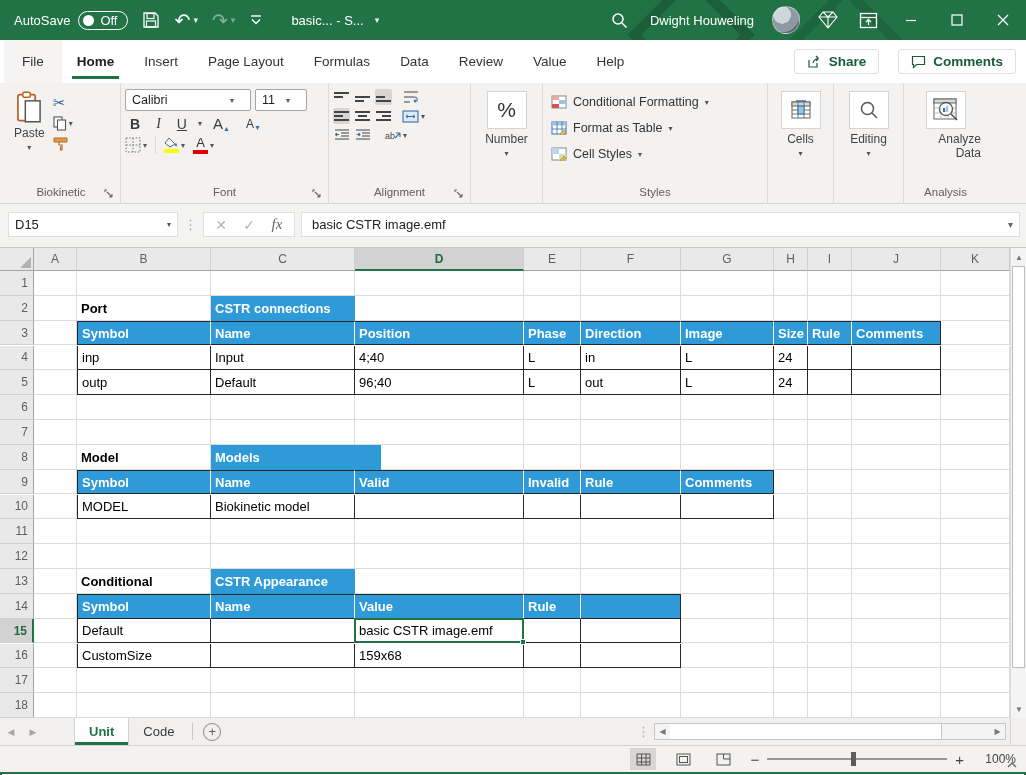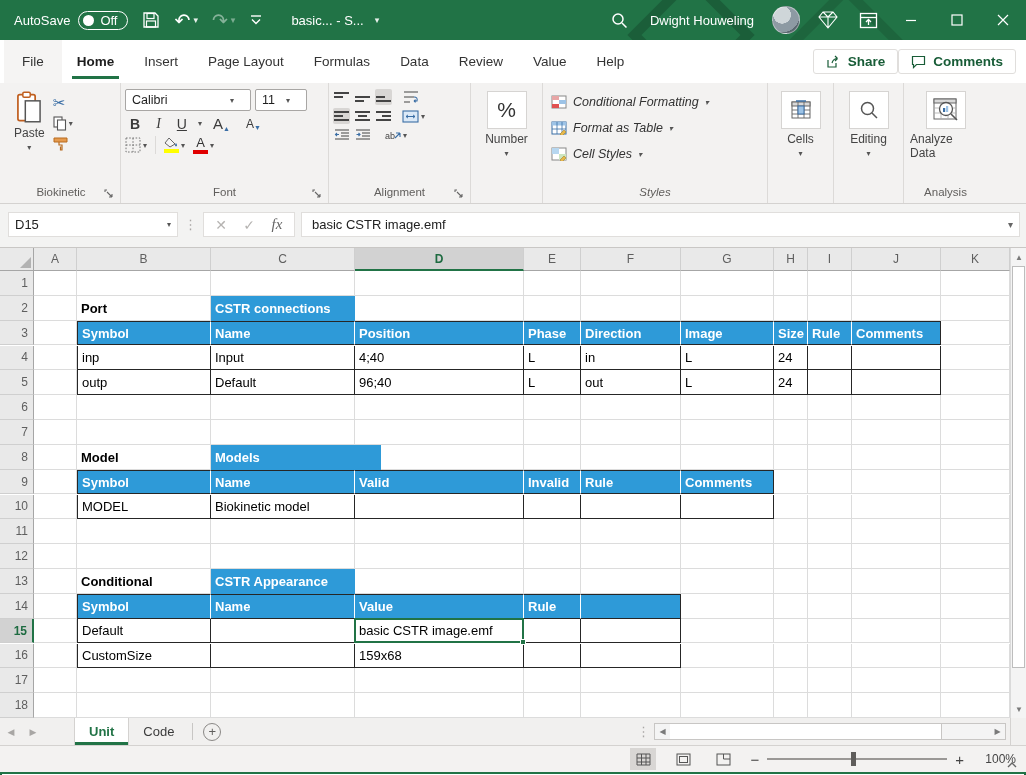--- a/index.html
+++ b/index.html
@@ -30,21 +30,21 @@
   .tbicon { width:40px; height:40px; }
   .winctl { width:46px; height:40px; font-size:16px; }
 
   
   .tabrow { height:43px; background:#fff; display:flex; align-items:center; padding:0 10px 0 4px; }
   .rtabs { display:flex; align-items:stretch; height:100%; }
   .rtab { padding:0 15px; display:flex; align-items:center; font-size:13.5px; color:#333; position:relative; cursor:default; }
   .rtab.file { background:#f5f4f3; padding:0 18px; }
   .rtab.active { font-weight:700; color:#1e1e1e; }
   .rtab.active::after { content:""; position:absolute; left:10px; right:10px; bottom:4px; height:3px; background:#217346; }
-  .tabrow-right { margin-left:auto; display:flex; gap:0; }
+  .tabrow-right { margin-left:auto; display:flex; gap:19px; }
   .pillbtn { display:flex; align-items:center; gap:7px; border:1px solid #e0dedc; background:#fff; border-radius:3px;
              padding:4px 12px; color:#185c37; font-weight:700; font-size:13.5px; }
 
   
   .ribbon { height:121px; background:#f3f2f1; border-bottom:1px solid #d4d2d0; display:flex; align-items:stretch; padding:0 2px; }
   .rgroup { display:flex; flex-direction:column; padding:4px 4px 0 4px; position:relative; }
   .rgroup + .rgroup { border-left:1px solid #dcdad8; }
   .rg-body { flex:1; display:flex; }
   .rg-label { height:22px; display:flex; align-items:center; justify-content:center; color:#605e5c; font-size:11.5px; position:relative; padding:0 6px; }
   .launcher { position:absolute; right:2px; bottom:4px; }
@@ -423,21 +423,21 @@
       <div class="rg-body" style="justify-content:center;">
         <div class="bigbtn">
           <span class="boxicon" style="font-size:21px;color:#333;">%</span>
           <span>Number</span>
           <span class="arrow9">▾</span>
         </div>
       </div>
       <div class="rg-label"></div>
     </div>
 
-    <div class="rgroup" style="width:225px;font-style:italic;">
+    <div class="rgroup" style="width:225px;">
       <div class="rg-body" style="flex-direction:column;justify-content:flex-start;padding-top:2px;">
         <div class="styrow">
           <svg width="16" height="14" viewBox="0 0 16 14">
               <rect x="1" y="1" width="14" height="12" fill="#fff" stroke="#888"></rect>
               <rect x="1" y="1" width="7" height="4" fill="#e8a6a6"></rect>
               <rect x="1" y="9" width="7" height="4" fill="#e05252"></rect>
               <rect x="8" y="5" width="7" height="4" fill="#9dc3e6"></rect>
             </svg>
           <span>Conditional Formatting</span>
             <span class="arrow9">▾</span>
@@ -510,21 +510,21 @@
             <svg width="26" height="24" viewBox="0 0 26 24">
                 <rect x="1" y="1" width="22" height="20" fill="#fff" stroke="#666"></rect>
                 <rect x="1" y="1" width="22" height="4" fill="#d9d9d9" stroke="#666"></rect>
                 <path d="M8 5 v16 M15 5 v16 M1 10 h22 M1 15 h22" stroke="#aaa" stroke-width=".8"></path>
                 <circle cx="13" cy="11" r="6.5" fill="#fff" stroke="#555" stroke-width="1.3"></circle>
                 <rect x="10" y="10" width="2.2" height="4" fill="#3a6ea5"></rect>
                 <rect x="13" y="8" width="2.2" height="6" fill="#9dc3e6"></rect>
                 <path d="M18 16 L24 22" stroke="#555" stroke-width="1.6"></path>
               </svg>
           </span>
-          <span style="text-align:left;line-height:1.2;">Analyze Data</span>
+          <span style="text-align:right;line-height:1.2;">Analyze Data</span>
         </div>
       </div>
       <div class="rg-label">
           <span>Analysis</span>
         </div>
     </div>
 
     <span class="launcher" style="right:8px;bottom:6px;">
       <svg width="12" height="8" viewBox="0 0 12 8">
           <path d="M2 6 L6 2 L10 6" fill="none" stroke="#666" stroke-width="1.4"></path>

